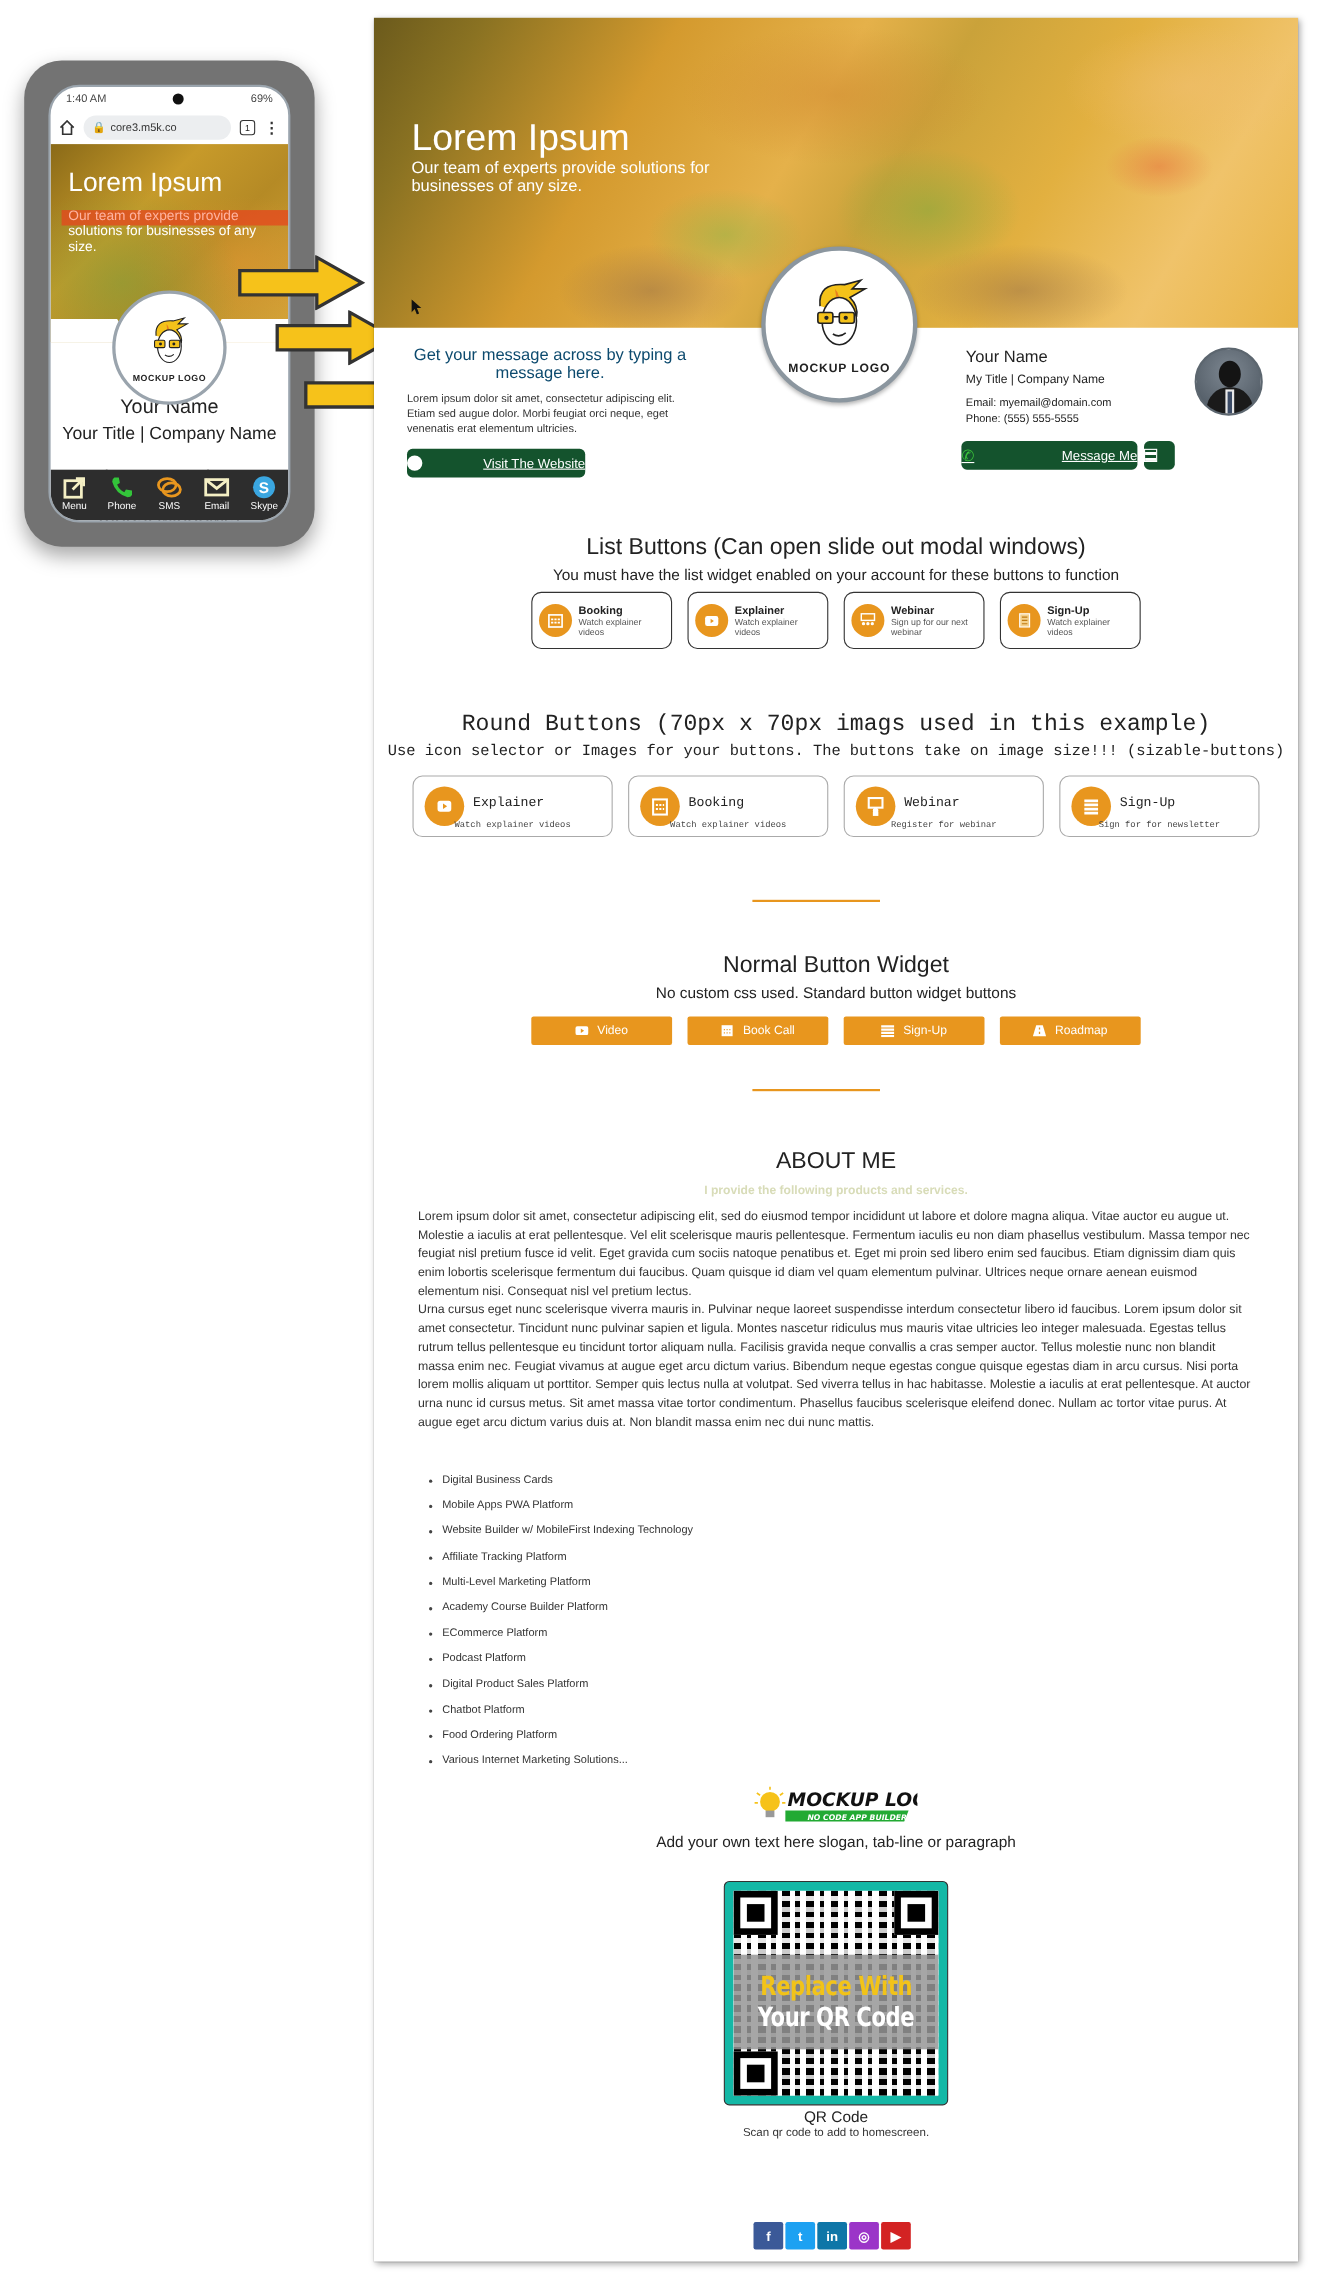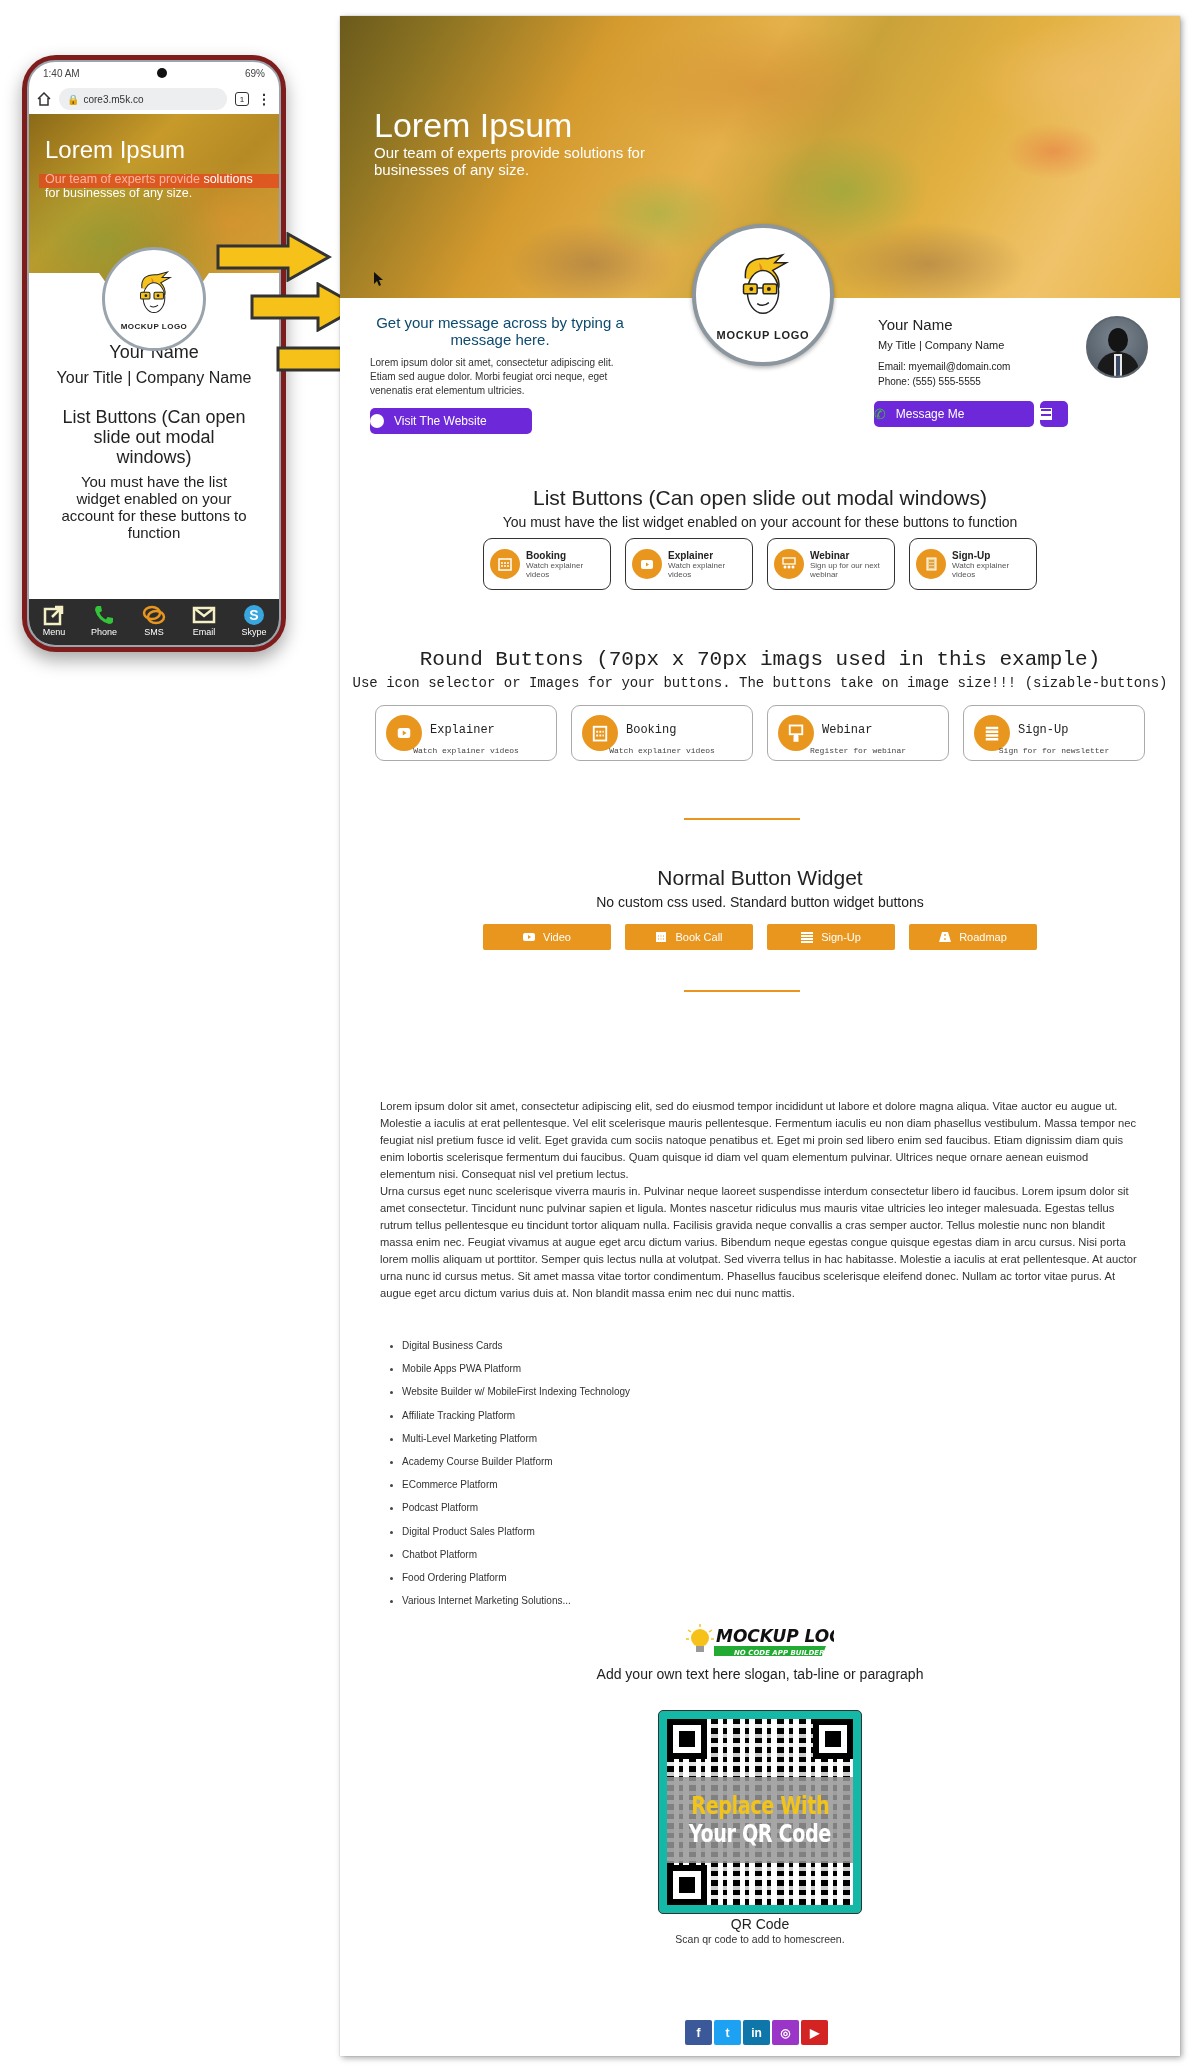--- a/index.html
+++ b/index.html
@@ -1,19 +1,19 @@
 <!DOCTYPE html>
 <html><head>
 <meta charset="utf-8">
 <style>
   * { box-sizing: border-box; margin: 0; padding: 0; }
   html, body { width: 1200px; height: 2069px; background: #ffffff; font-family: "Liberation Sans", sans-serif; color: #222; overflow: hidden; position: relative; }
 
   
-  .phone { position: absolute; left: 22px; top: 55px; width: 264px; height: 597px; border-radius: 34px; background: #7f1d1d; box-shadow: 0 8px 18px rgba(0,0,0,0.35); padding: 5px; }
+  .phone { position: absolute; left: 22px; top: 55px; width: 264px; height: 442px; border-radius: 34px; background: #737373; box-shadow: 0 8px 18px rgba(0,0,0,0.35); padding: 22px; }
   .phone-inner { position: relative; width: 100%; height: 100%; border-radius: 28px; background: #fff; overflow: hidden; border: 2px solid #9aa4ad; }
   .status-bar { height: 22px; display: flex; align-items: center; justify-content: space-between; padding: 0 14px; font-size: 10px; color: #444; }
   .camera { width: 10px; height: 10px; border-radius: 50%; background: #111; }
   .browser-bar { height: 30px; display: flex; align-items: center; padding: 0 8px; gap: 8px; }
   .home-ico { width: 14px; height: 14px; position: relative; }
   .home-ico svg { width: 14px; height: 14px; }
   .url-pill { flex: 1; height: 22px; background: #eceef0; border-radius: 11px; display: flex; align-items: center; padding: 0 8px; font-size: 10px; color: #333; gap: 4px; }
   .tab-count { width: 14px; height: 14px; border: 1.5px solid #333; border-radius: 3px; font-size: 8px; display: flex; align-items: center; justify-content: center; }
   .kebab { font-size: 14px; color: #333; font-weight: bold; }
   .m-hero { position: relative; height: 180px; background: linear-gradient(135deg, #8a6a18 0%, #c79a2a 35%, #b58a25 60%, #d7a63a 100%); }
@@ -57,21 +57,21 @@
   .hero-notch { position: absolute; left: 0; right: 0; top: 264px; height: 40px; background: #fff; clip-path: polygon(0 18px, 318px 18px, 330px 40px, 532px 40px, 544px 18px, 100% 18px, 100% 100%, 0 100%); }
   .cursor { position: absolute; left: 34px; top: 256px; width: 10px; height: 14px; }
 
   .big-logo { position: absolute; left: 352px; top: 208px; width: 142px; height: 142px; border-radius: 50%; background: #fff; border: 4px solid #8b969f; box-shadow: 0 2px 4px rgba(0,0,0,0.3); display: flex; flex-direction: column; align-items: center; justify-content: center; z-index: 3; }
   .big-logo svg { width: 78px; height: 78px; }
   .big-logo .lbl { font-size: 11px; font-weight: bold; letter-spacing: 0.8px; margin-top: 2px; }
 
   .msg-block { position: absolute; left: 30px; top: 298px; width: 260px; }
   .msg-title { font-size: 15px; text-align: center; line-height: 17px; margin-bottom: 8px; color: #0c4a6e; }
   .msg-body { font-size: 10px; line-height: 14px; color: #333; }
-  .btn-orange { background: #6d28d9; color: #fff; border-radius: 5px; display: flex; align-items: center; justify-content: flex-start; gap: 10px; font-size: 12px; }
+  .btn-orange { background: #14532d; color: #fff; border-radius: 5px; display: flex; align-items: center; justify-content: space-between; gap: 10px; font-size: 12px; text-decoration: underline; }
   .visit-btn { width: 162px; height: 26px; margin-top: 10px; }
   .visit-btn .globe { width: 14px; height: 14px; border-radius: 50%; background: #fff; }
 
   .contact-block { position: absolute; left: 538px; top: 300px; width: 180px; }
   .c-name { font-size: 15px; margin-bottom: 6px; }
   .c-title { font-size: 11px; margin-bottom: 10px; }
   .c-line { font-size: 10px; margin-bottom: 4px; }
   .contact-btns { position: absolute; left: 534px; top: 385px; display: flex; gap: 6px; }
   .msg-btn { width: 160px; height: 26px; }
   .msg-btn .ph { color: #3ac23a; font-size: 14px; }
@@ -430,20 +430,24 @@
             <path d="M3 1 H9 L12 11 H0 Z" fill="#fff"></path>
             <path d="M6 3v2M6 7v2" stroke="#e8961e" stroke-width="1.2"></path>
           </svg>
         <span>Roadmap</span>
       </div>
     </div>
   </div>
 
   <div class="divider" style="top:974px;"></div>
 
+  <div class="section" style="top:1028px;">
+    <div class="about-h">ABOUT ME</div>
+    <div class="about-tag">I provide the following products and services.</div>
+  </div>
   <p class="about-p" style="top:1082px;">Lorem ipsum dolor sit amet, consectetur adipiscing elit, sed do eiusmod tempor incididunt ut labore et dolore magna aliqua. Vitae auctor eu augue ut. Molestie a iaculis at erat pellentesque. Vel elit scelerisque mauris pellentesque. Fermentum iaculis eu non diam phasellus vestibulum. Massa tempor nec feugiat nisl pretium fusce id velit. Eget gravida cum sociis natoque penatibus et. Eget mi proin sed libero enim sed faucibus. Etiam dignissim diam quis enim lobortis scelerisque fermentum dui faucibus. Quam quisque id diam vel quam elementum pulvinar. Ultrices neque ornare aenean euismod elementum nisi. Consequat nisl vel pretium lectus.</p>
   <p class="about-p" style="top:1167px;">Urna cursus eget nunc scelerisque viverra mauris in. Pulvinar neque laoreet suspendisse interdum consectetur libero id faucibus. Lorem ipsum dolor sit amet consectetur. Tincidunt nunc pulvinar sapien et ligula. Montes nascetur ridiculus mus mauris vitae ultricies leo integer malesuada. Egestas tellus rutrum tellus pellentesque eu tincidunt tortor aliquam nulla. Facilisis gravida neque convallis a cras semper auctor. Tellus molestie nunc non blandit massa enim nec. Feugiat vivamus at augue eget arcu dictum varius. Bibendum neque egestas congue quisque egestas diam in arcu cursus. Nisi porta lorem mollis aliquam ut porttitor. Semper quis lectus nulla at volutpat. Sed viverra tellus in hac habitasse. Molestie a iaculis at erat pellentesque. At auctor urna nunc id cursus metus. Sit amet massa vitae tortor condimentum. Phasellus faucibus scelerisque eleifend donec. Nullam ac tortor vitae purus. At augue eget arcu dictum varius duis at. Non blandit massa enim nec dui nunc mattis.</p>
 
   <ul class="about-list" style="top:1318px;">
     <li>Digital Business Cards</li>
     <li>Mobile Apps PWA Platform</li>
     <li>Website Builder w/ MobileFirst Indexing Technology</li>
     <li>Affiliate Tracking Platform</li>
     <li>Multi-Level Marketing Platform</li>
     <li>Academy Course Builder Platform</li>

